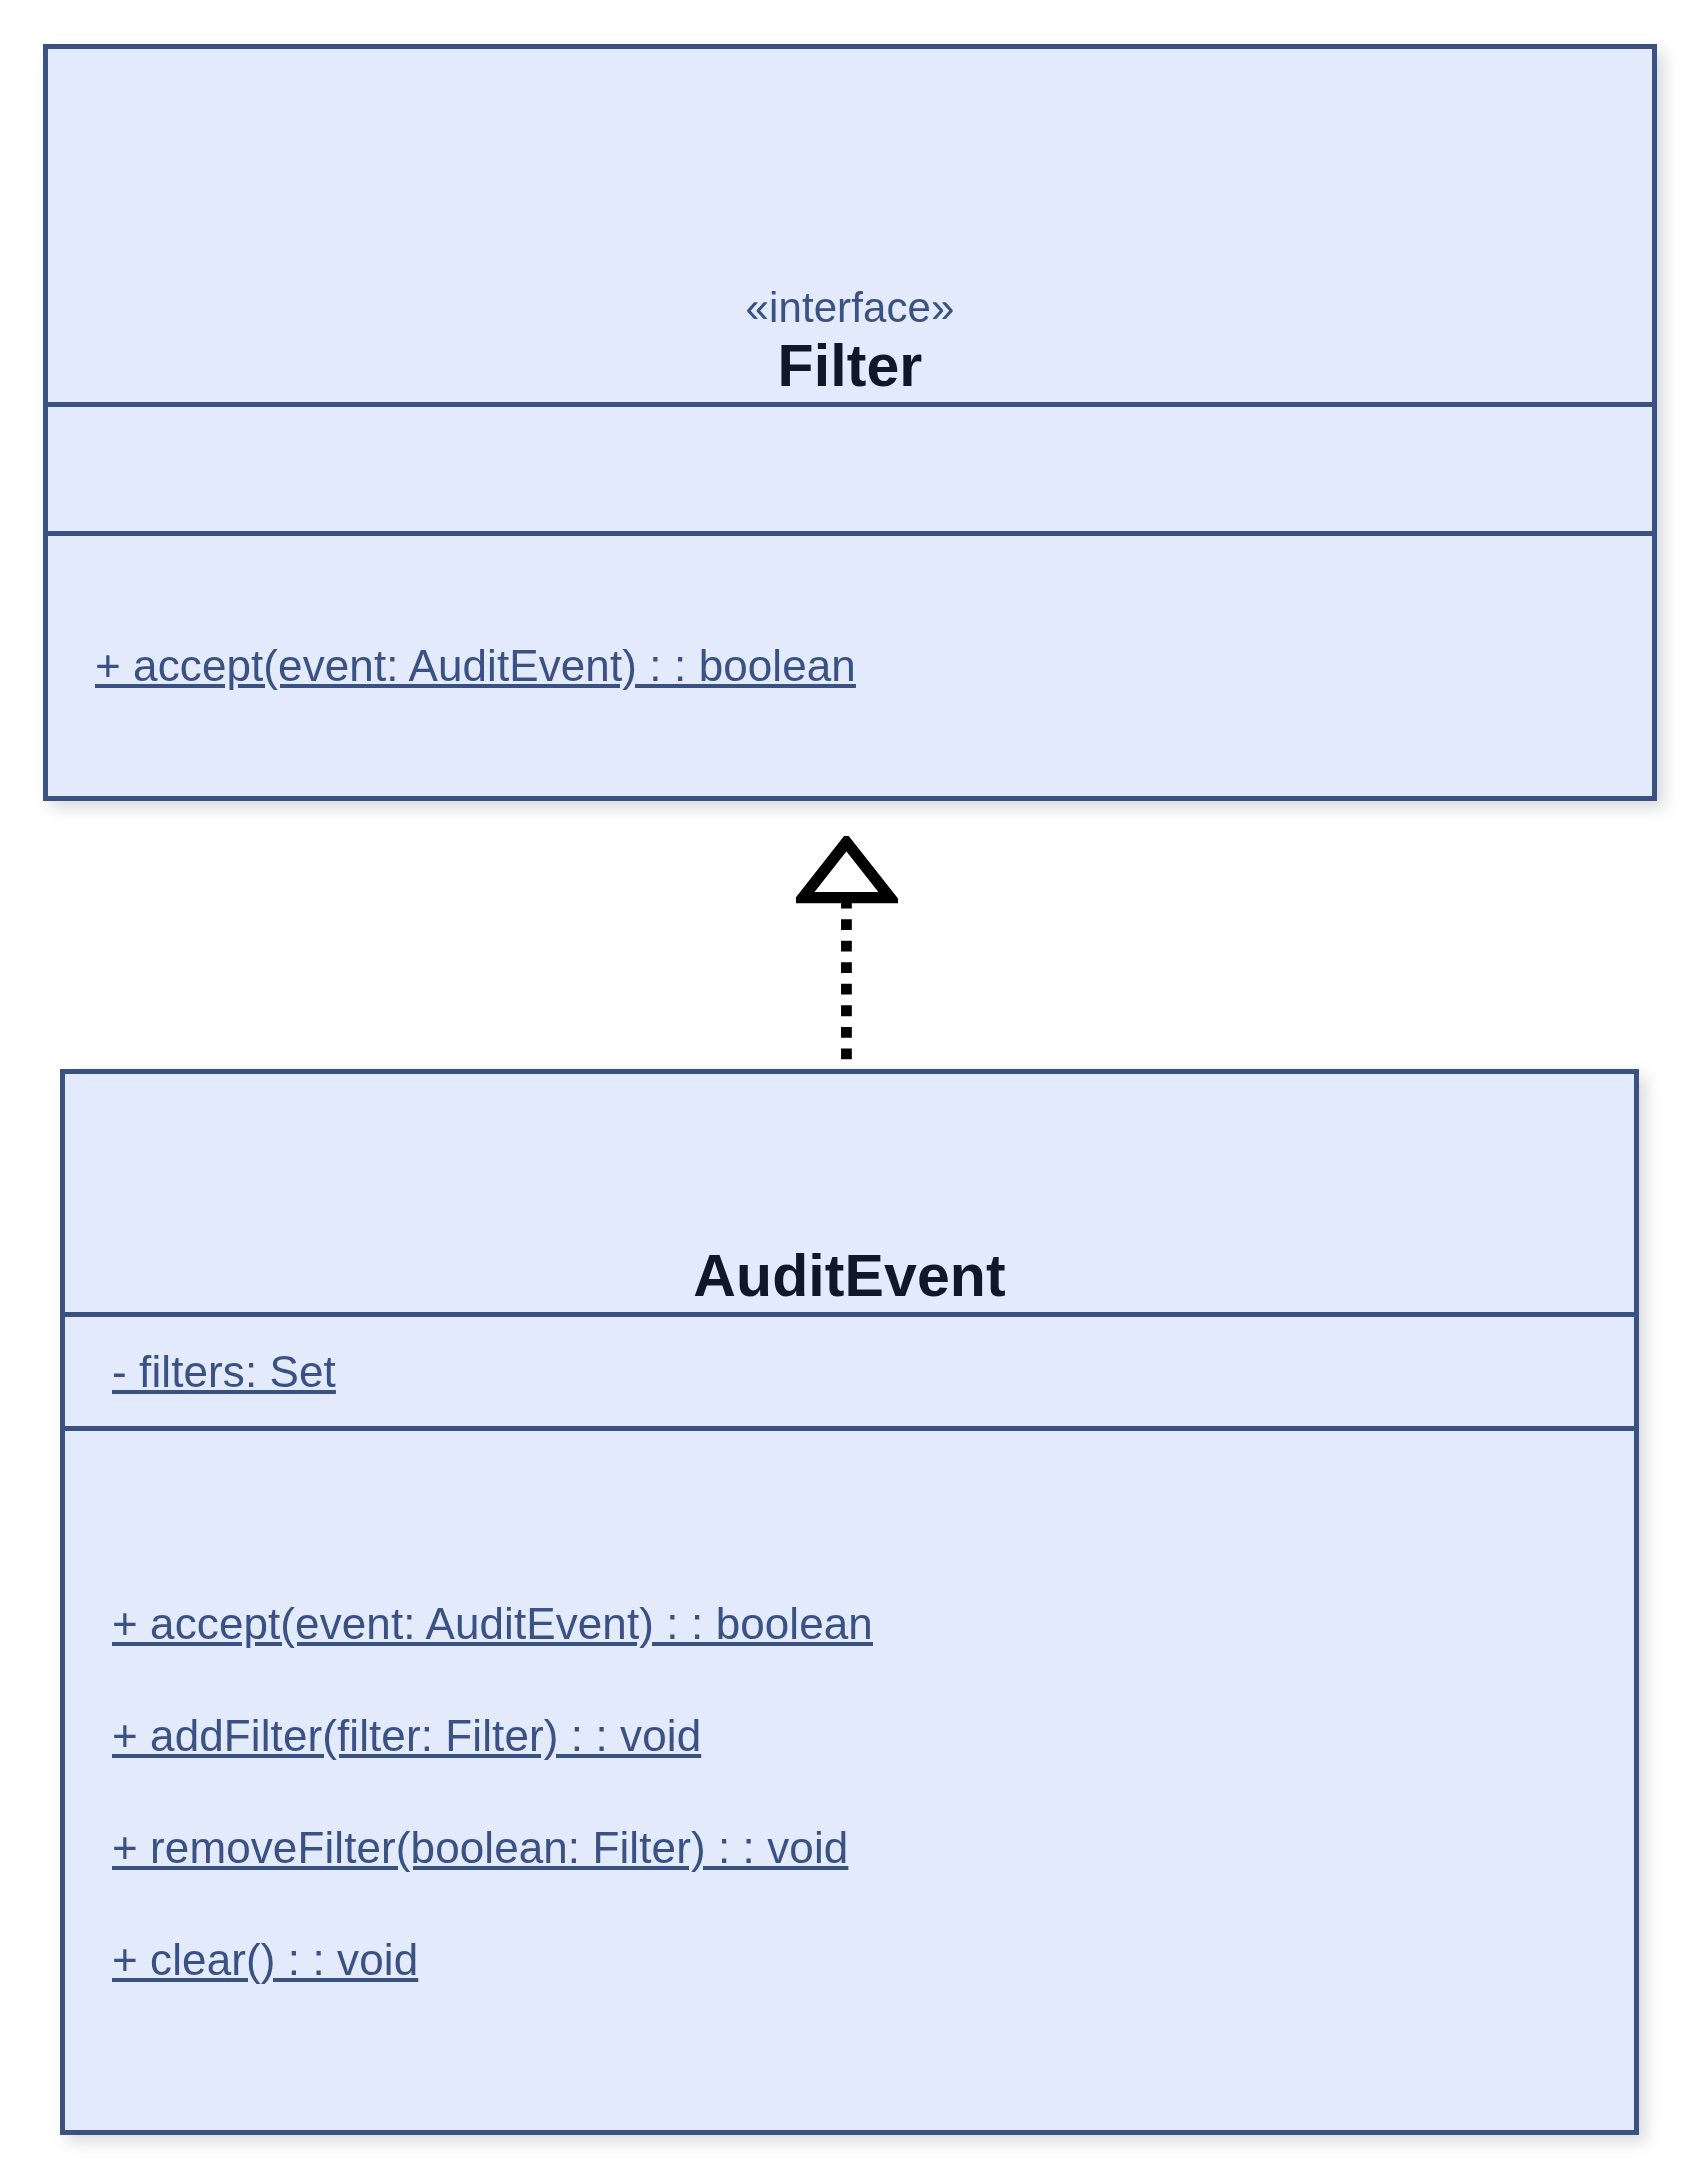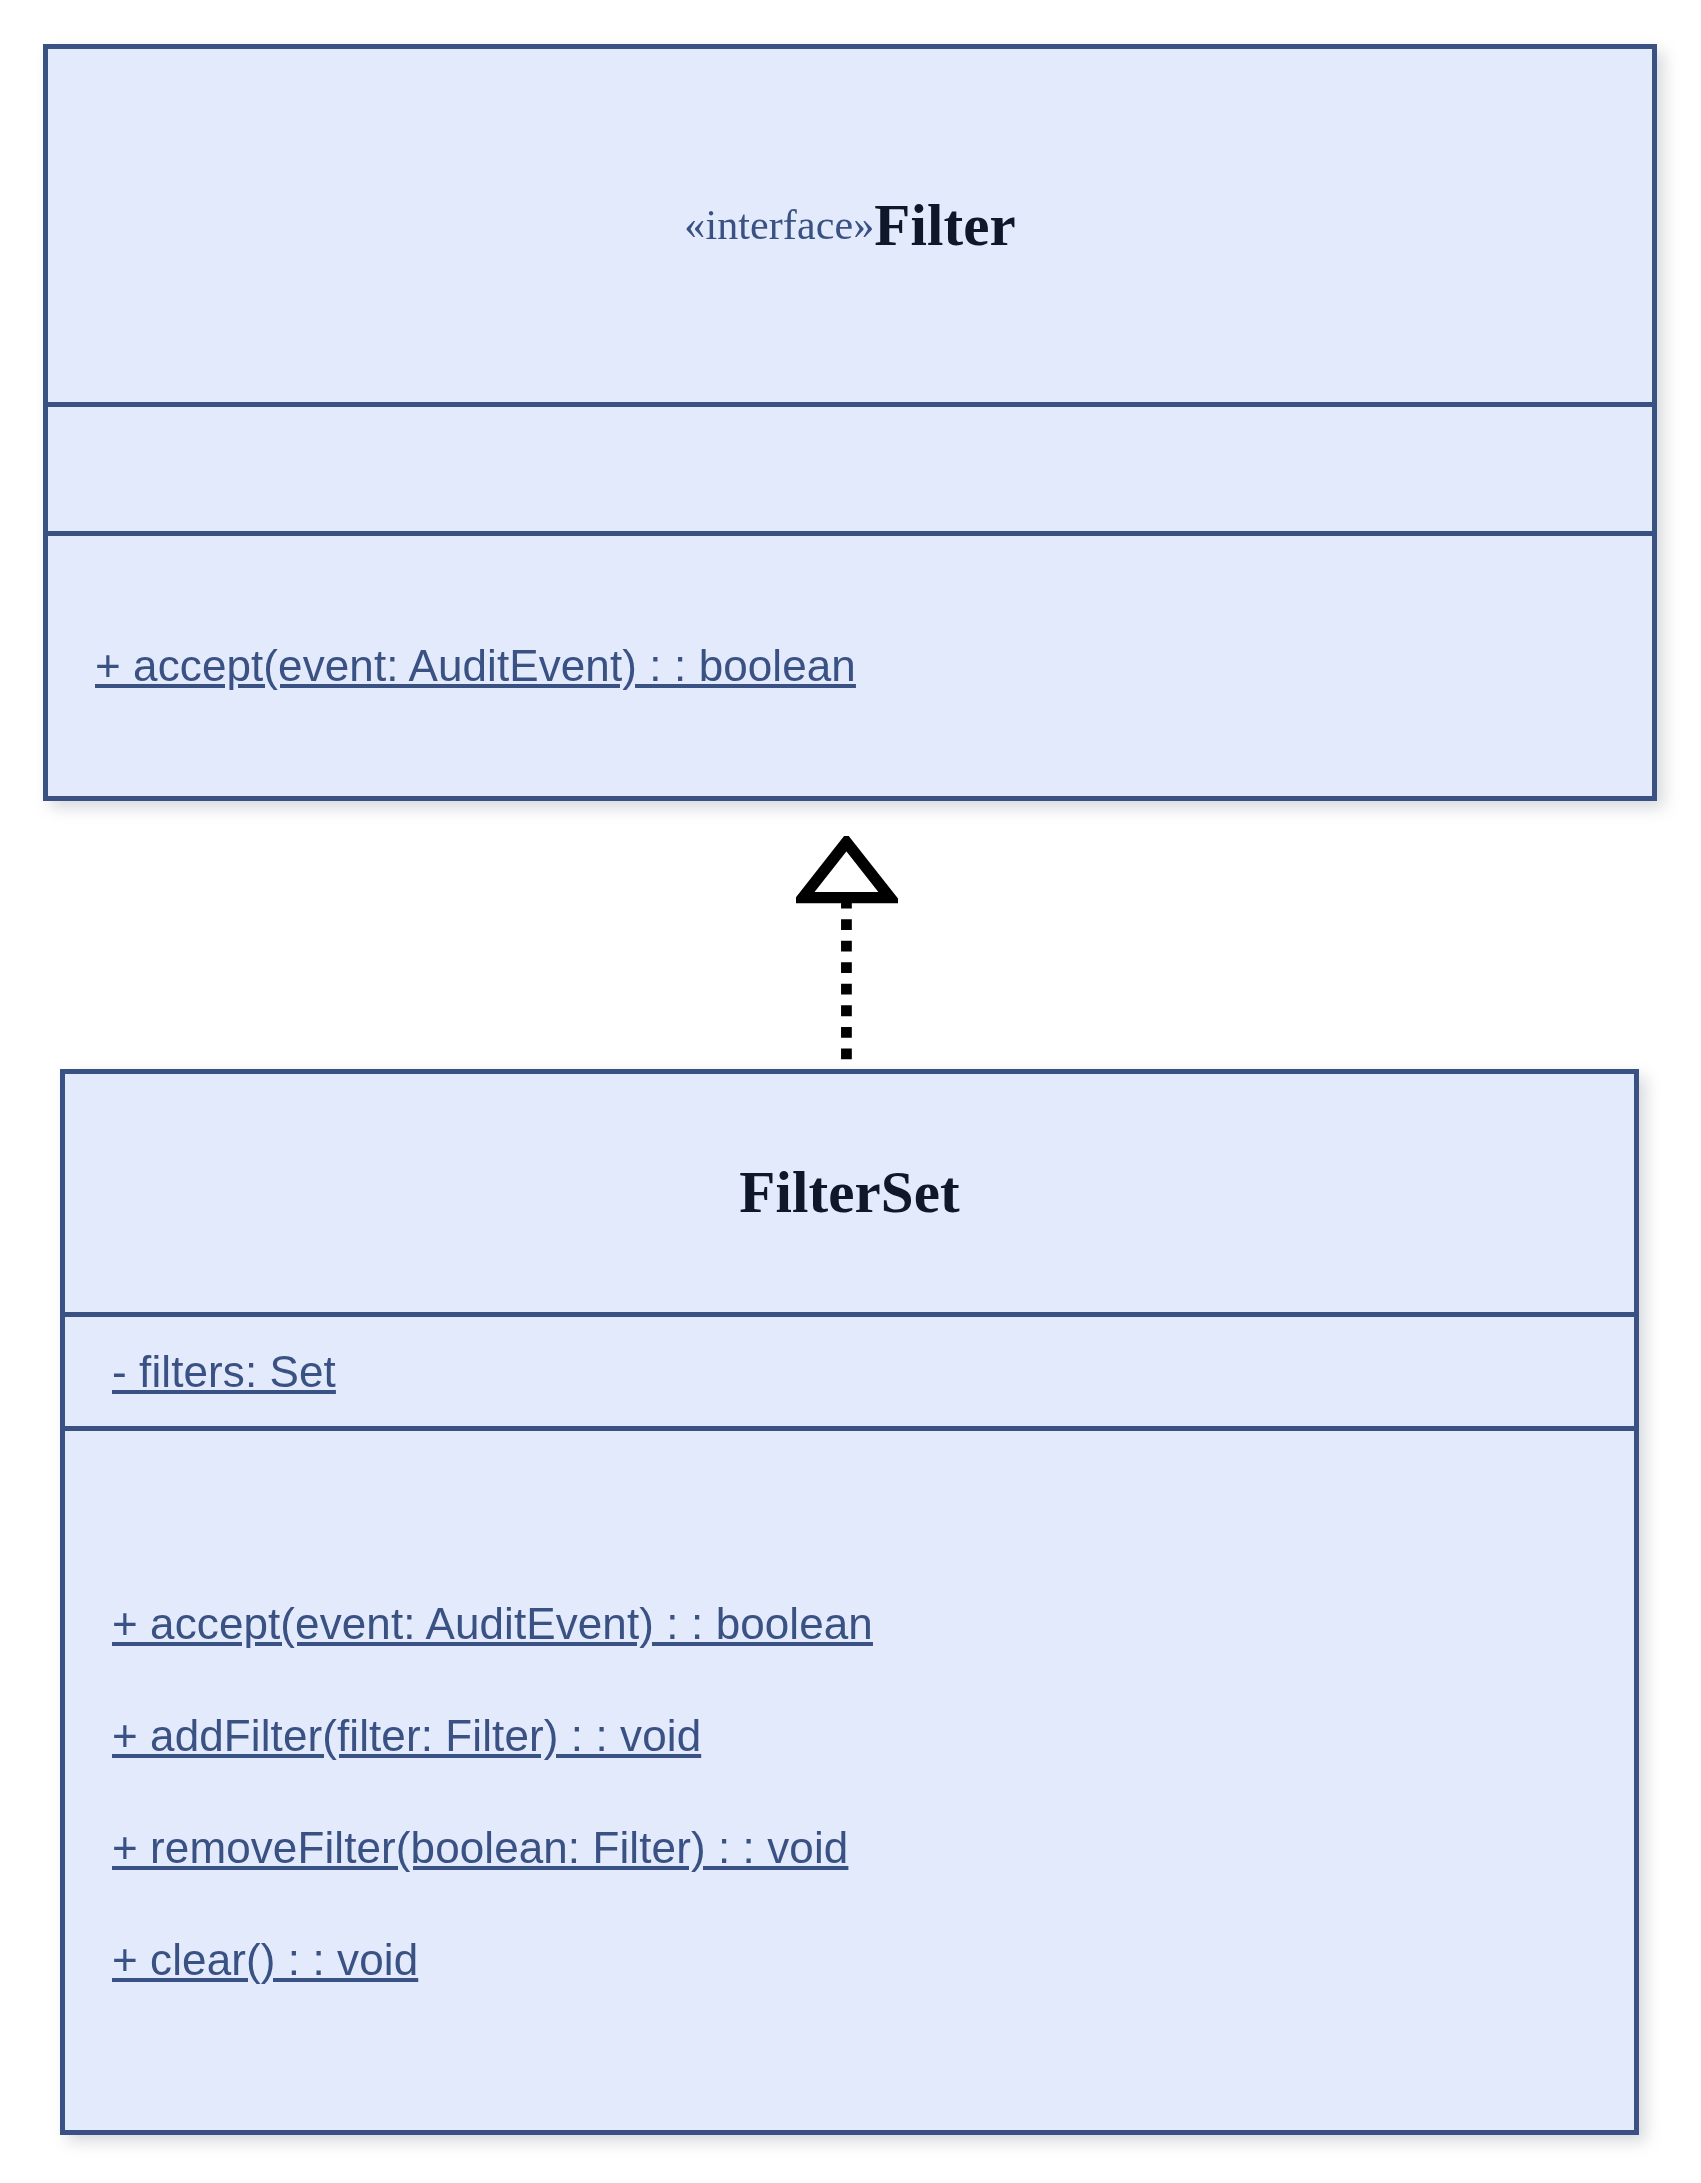--- a/index.html
+++ b/index.html
@@ -51,25 +51,24 @@
     box-sizing: border-box;
     position: relative;
   }
   .compartment + .compartment {
     border-top: 5.1px solid #3a5183;
   }
 
   
   .compartment-header {
     display: flex;
-    flex-direction: row;
+    flex-direction: column;
     align-items: center;
-    justify-content: center;
+    justify-content: flex-end;
     text-align: center;
-    font-family: Liberation Serif, serif;
   }
 
   .stereotype {
     font-size: 42px;
     font-weight: normal;
     color: #3a5183;
     line-height: 1.18;
     letter-spacing: 0.1px;
   }
 
@@ -147,21 +146,21 @@
   <svg id="realization-connector" viewBox="0 0 180 420" width="102" height="239">
 
     <line x1="89" y1="108" x2="89" y2="412" stroke="#000000" stroke-width="19" stroke-dasharray="19 19"></line>
 
     <polygon points="89,10 166,108 12,108" fill="#ffffff" stroke="#000000" stroke-width="20" stroke-linejoin="miter"></polygon>
   </svg>
 
   <div class="uml-class" id="filterset-class">
 
     <div class="compartment compartment-header" id="filterset-header">
-      <div class="class-name">FilterSet</div>
+      <div class="class-name">AuditEvent</div>
     </div>
 
     <div class="compartment compartment-members attributes" id="filterset-attrs">
       <div class="member-line">- filters: Set</div>
     </div>
 
     <div class="compartment compartment-members methods" id="filterset-methods">
       <div class="member-line">+ accept(event: AuditEvent) : : boolean</div>
       <div class="member-line">+ addFilter(filter: Filter) : : void</div>
       <div class="member-line">+ removeFilter(boolean: Filter) : : void</div>

